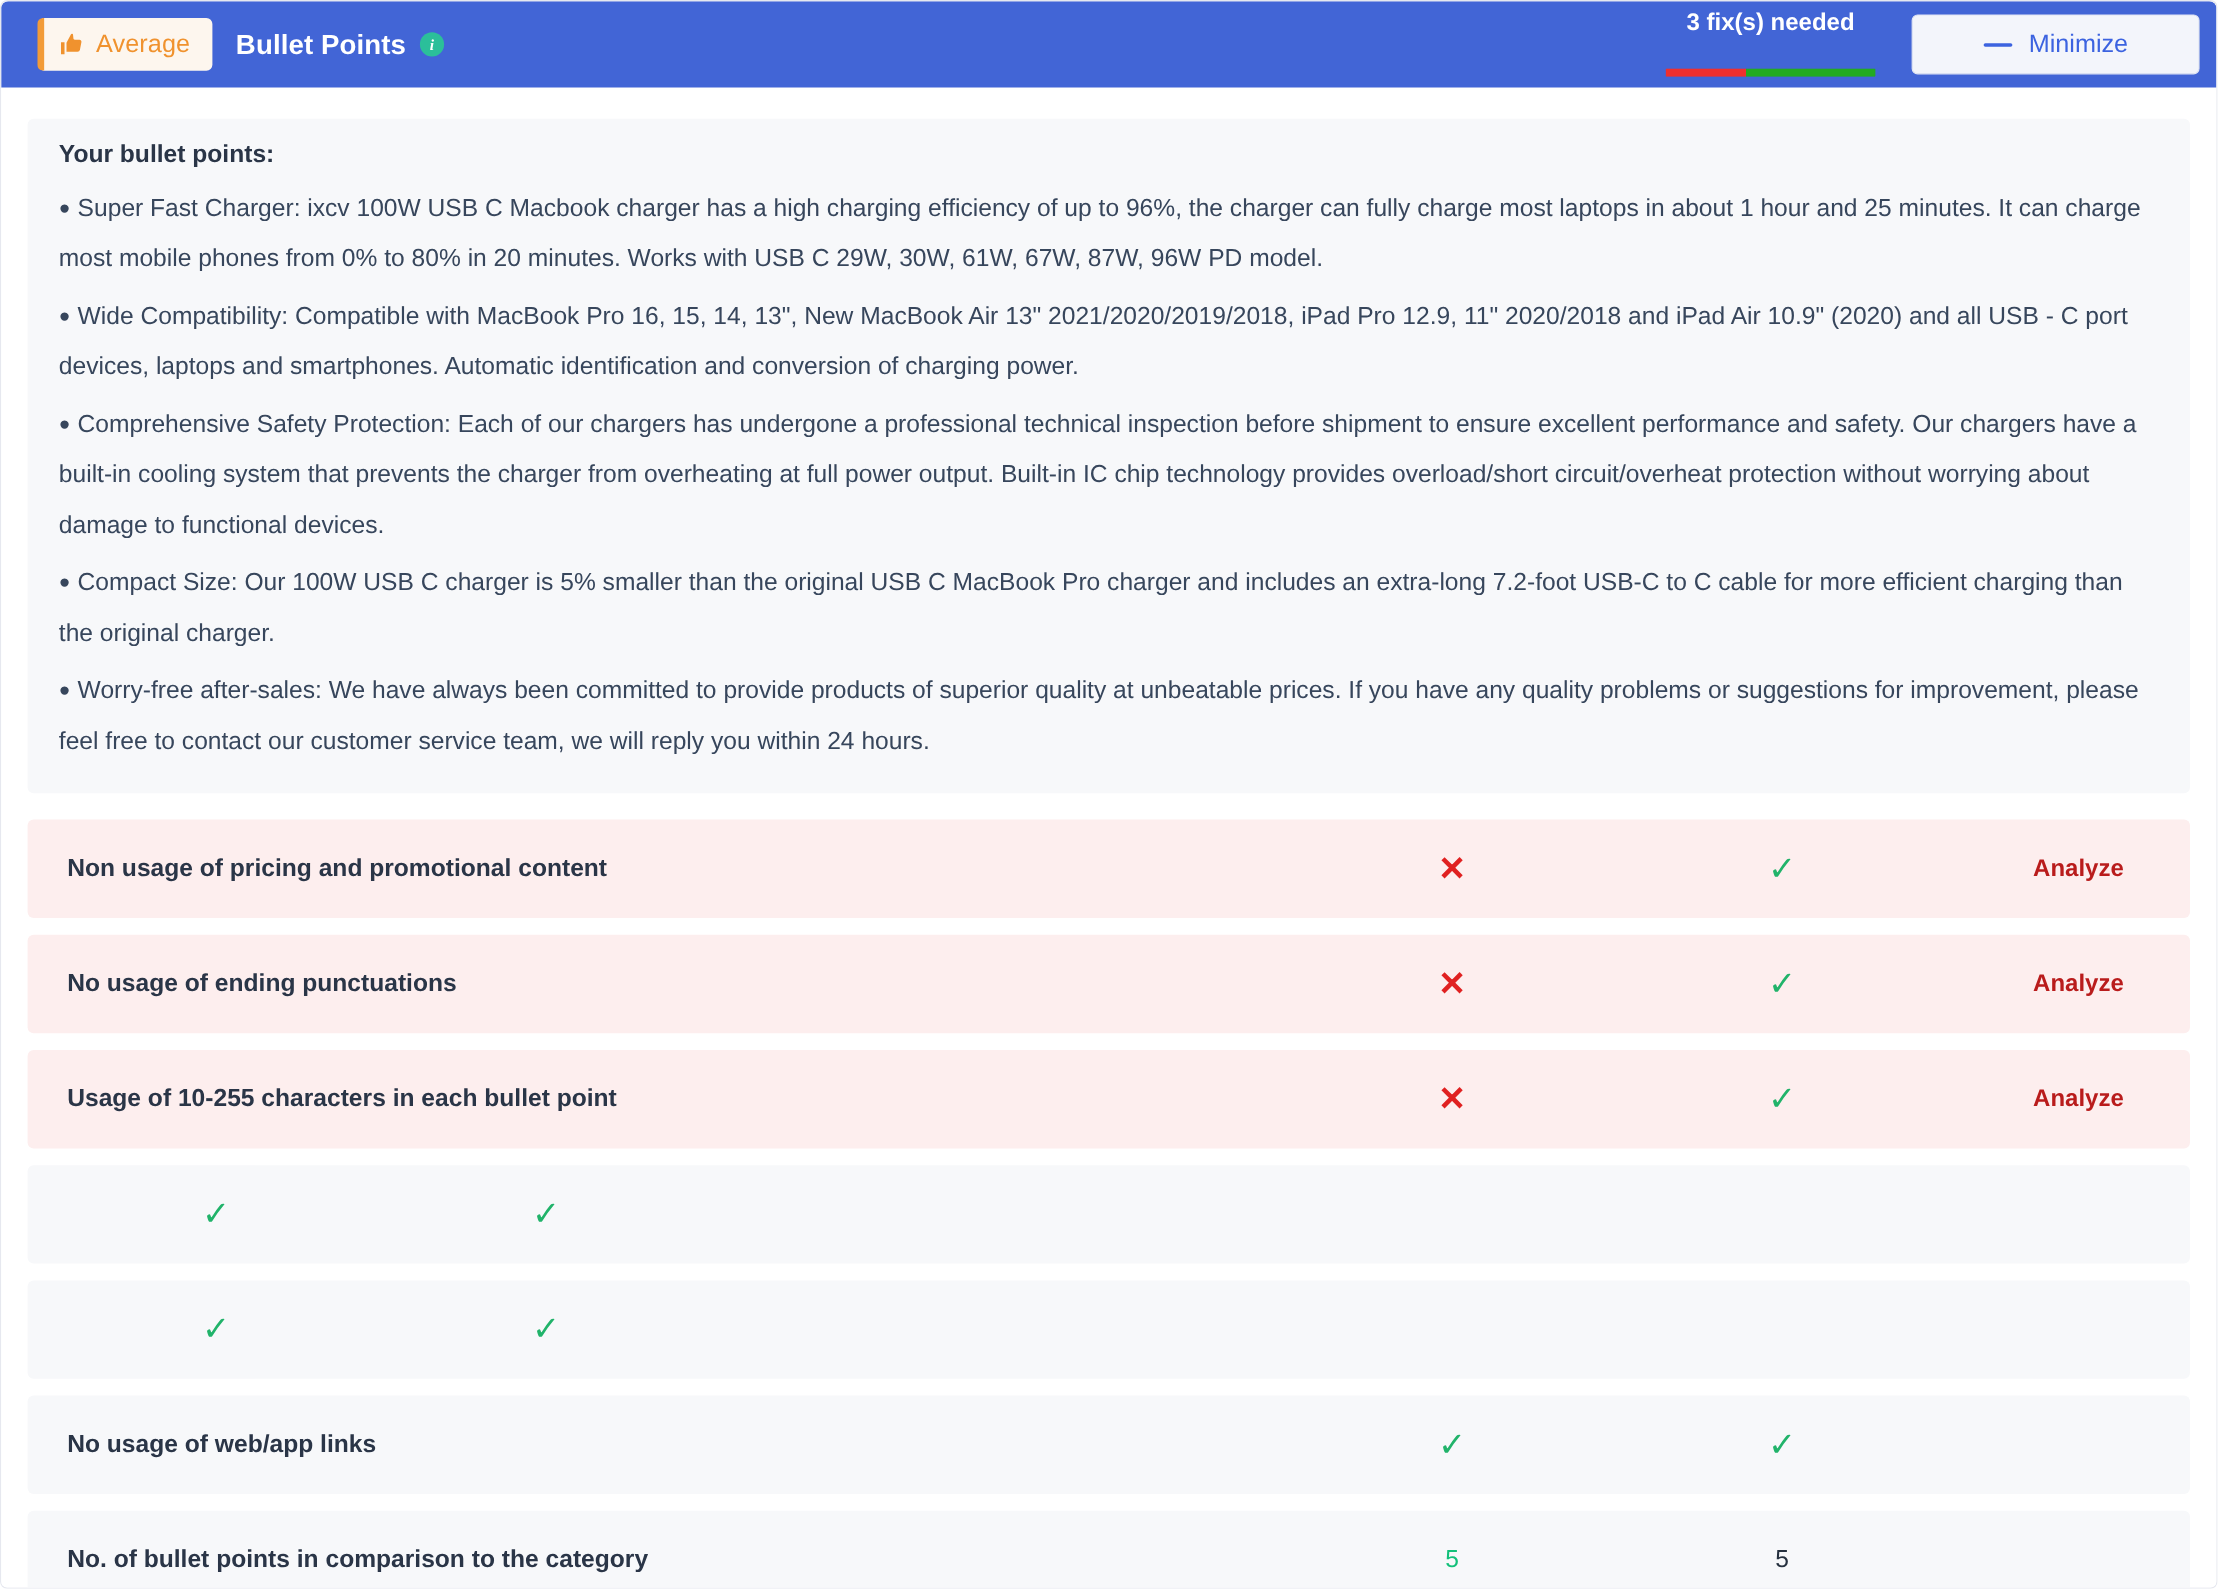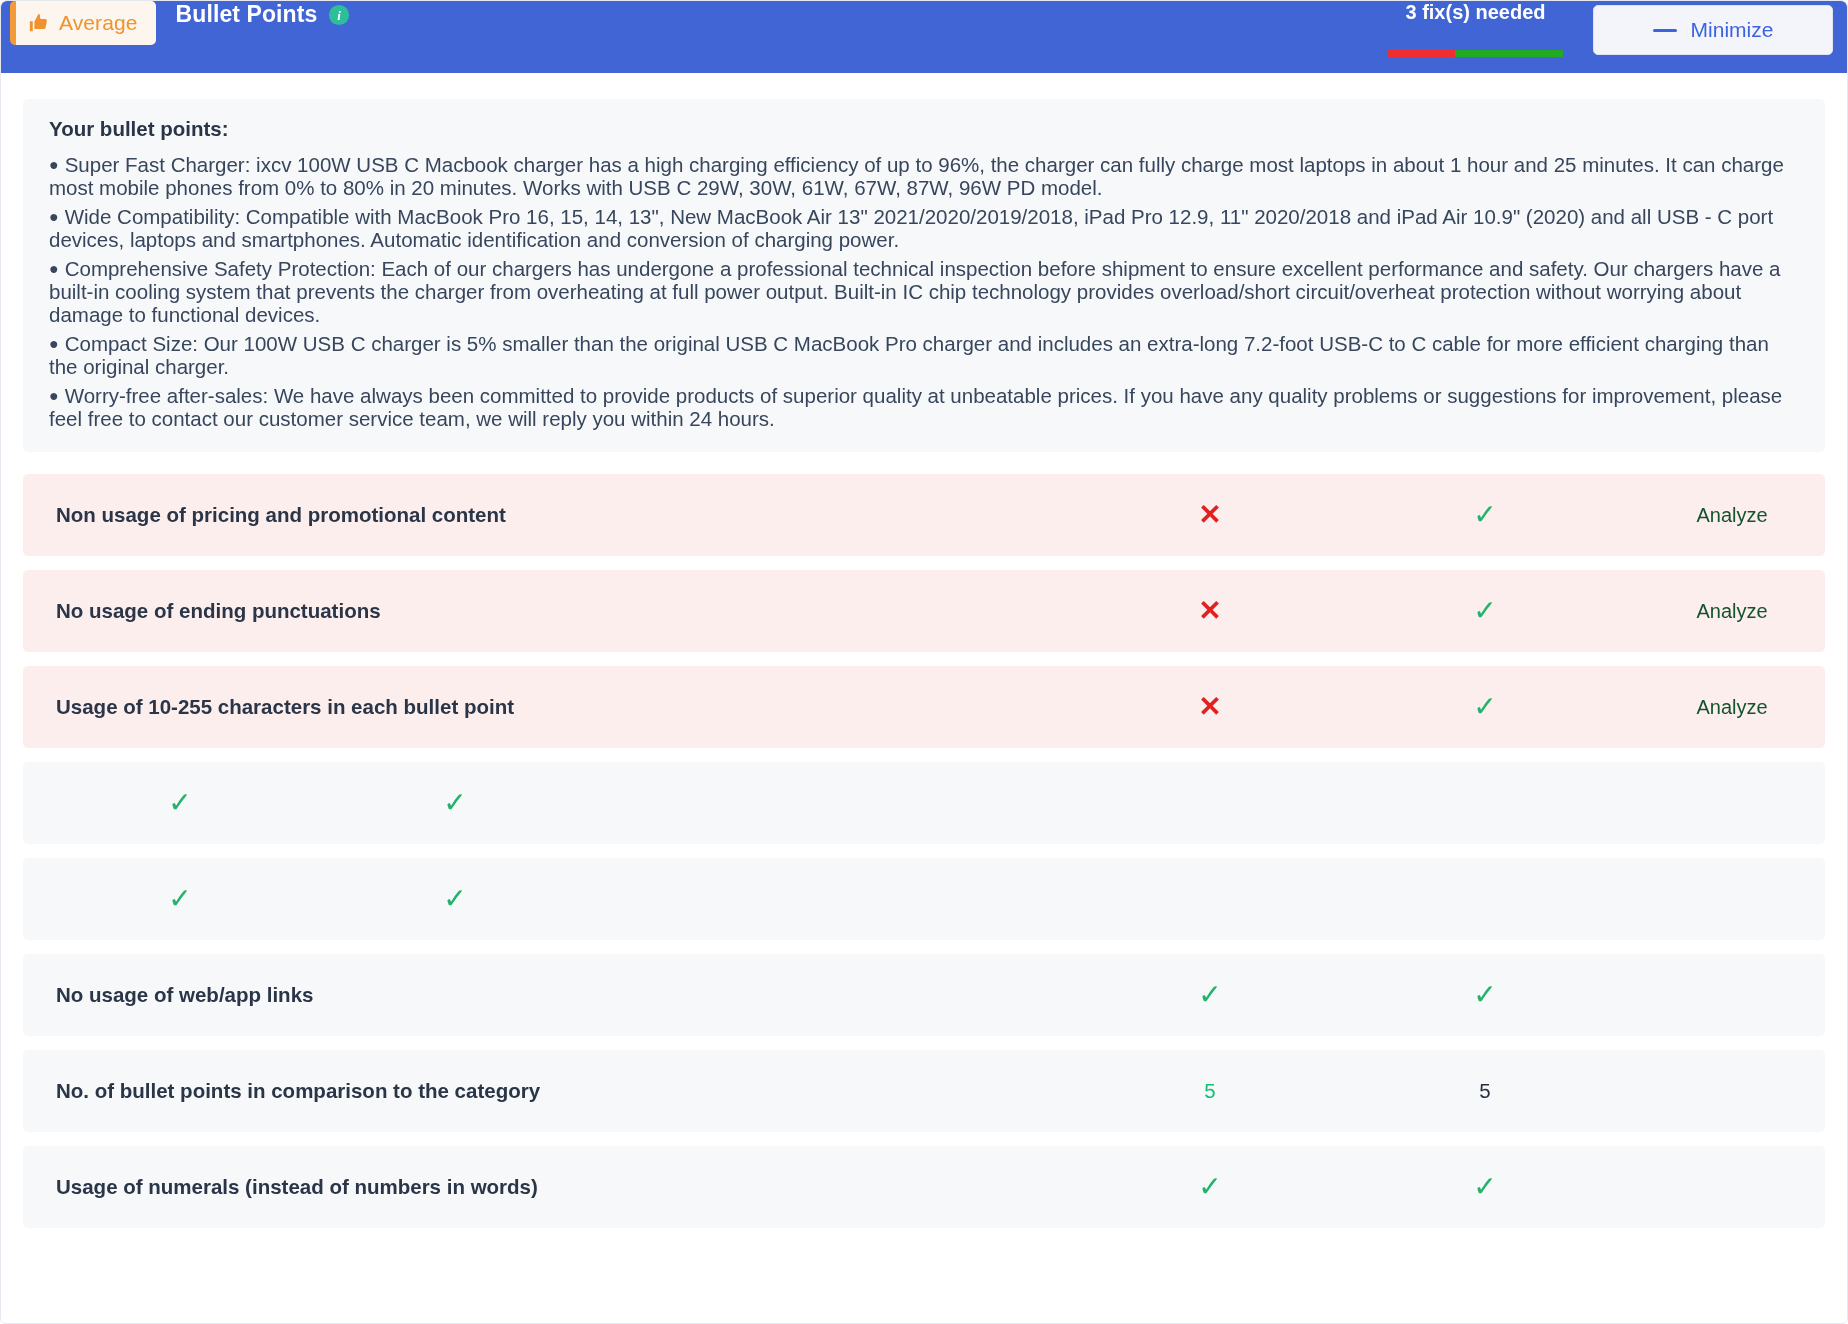--- a/index.html
+++ b/index.html
@@ -20,22 +20,22 @@
     display: flex;
     flex-direction: column;
     overflow: hidden;
   }
 
   
   .header {
     height: 72px;
     background: #4265d6;
     display: flex;
-    align-items: flex-start;
-    padding: 0 14px 0 9px;
+    align-items: center;
+    padding: 0 14px 0 30px;
     flex: 0 0 auto;
     border-radius: 6px 6px 0 0;
     position: relative;
   }
   .rating-badge {
     display: flex;
     align-items: center;
     background: #fdf6ee;
     border-left: 6px solid #f29b38;
     border-radius: 5px;
@@ -131,21 +131,21 @@
   }
   .bullets-heading {
     font-size: 20.5px;
     font-weight: bold;
     color: #2a3547;
     margin-bottom: 12px;
   }
   .bullet-para {
     font-size: 20.5px;
     color: #37465c;
-    line-height: 23px;
+    line-height: 42px;
     margin-bottom: 6px;
     text-indent: 0;
   }
   .bullet-para:last-child { margin-bottom: 0; }
   .bullet-dot {
     font-size: 16px;
     vertical-align: 2px;
     margin-right: 6px;
     color: #37465c;
   }
@@ -197,23 +197,23 @@
     font-size: 28px;
     line-height: 1;
     display: block;
   }
   .mark-cross { color: #e02121; font-weight: bold; }
   .mark-check { color: #21b36a; }
   .val-num { font-size: 20.5px; }
   .val-num.green { color: #13c07a; }
   .val-num.dark  { color: #26313f; }
   .analyze-link {
-    color: #14532d;
+    color: #b91c1c;
     font-size: 20px;
-    font-weight: normal;
+    font-weight: bold;
     cursor: pointer;
     margin-left: 24px;
   }
 </style>
 </head>
 <body>
 
 <div class="card">
 
   <div class="header">

